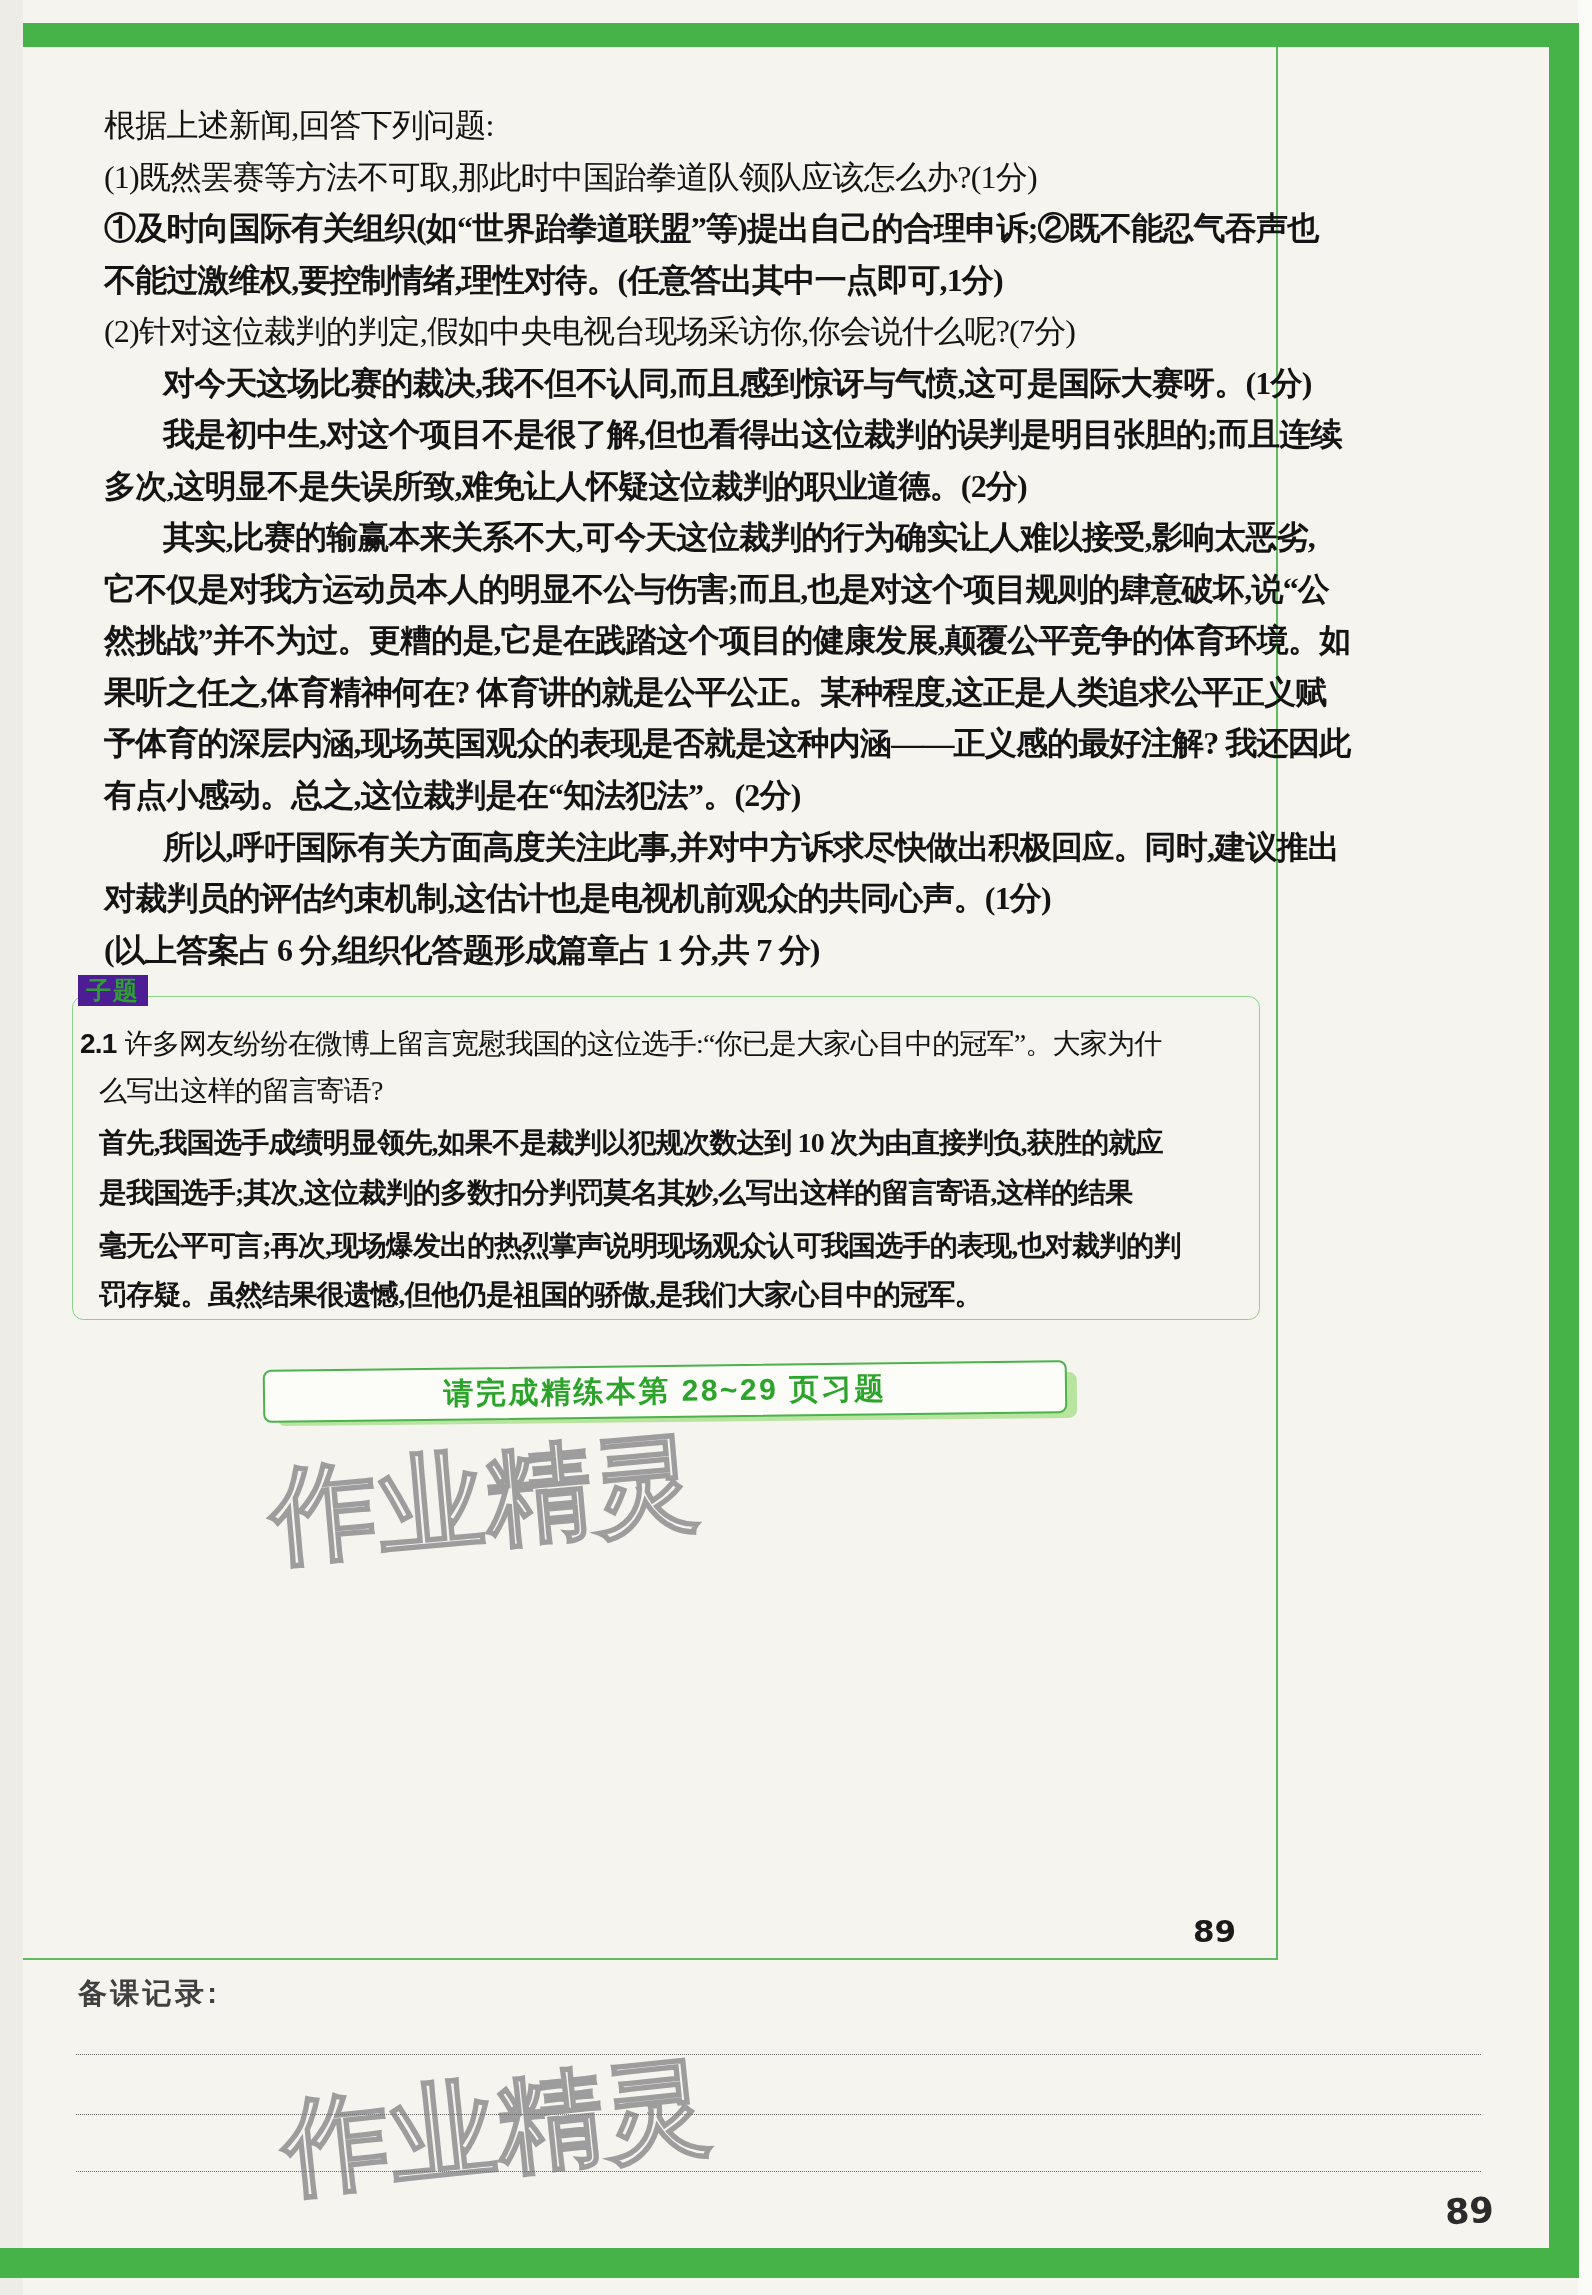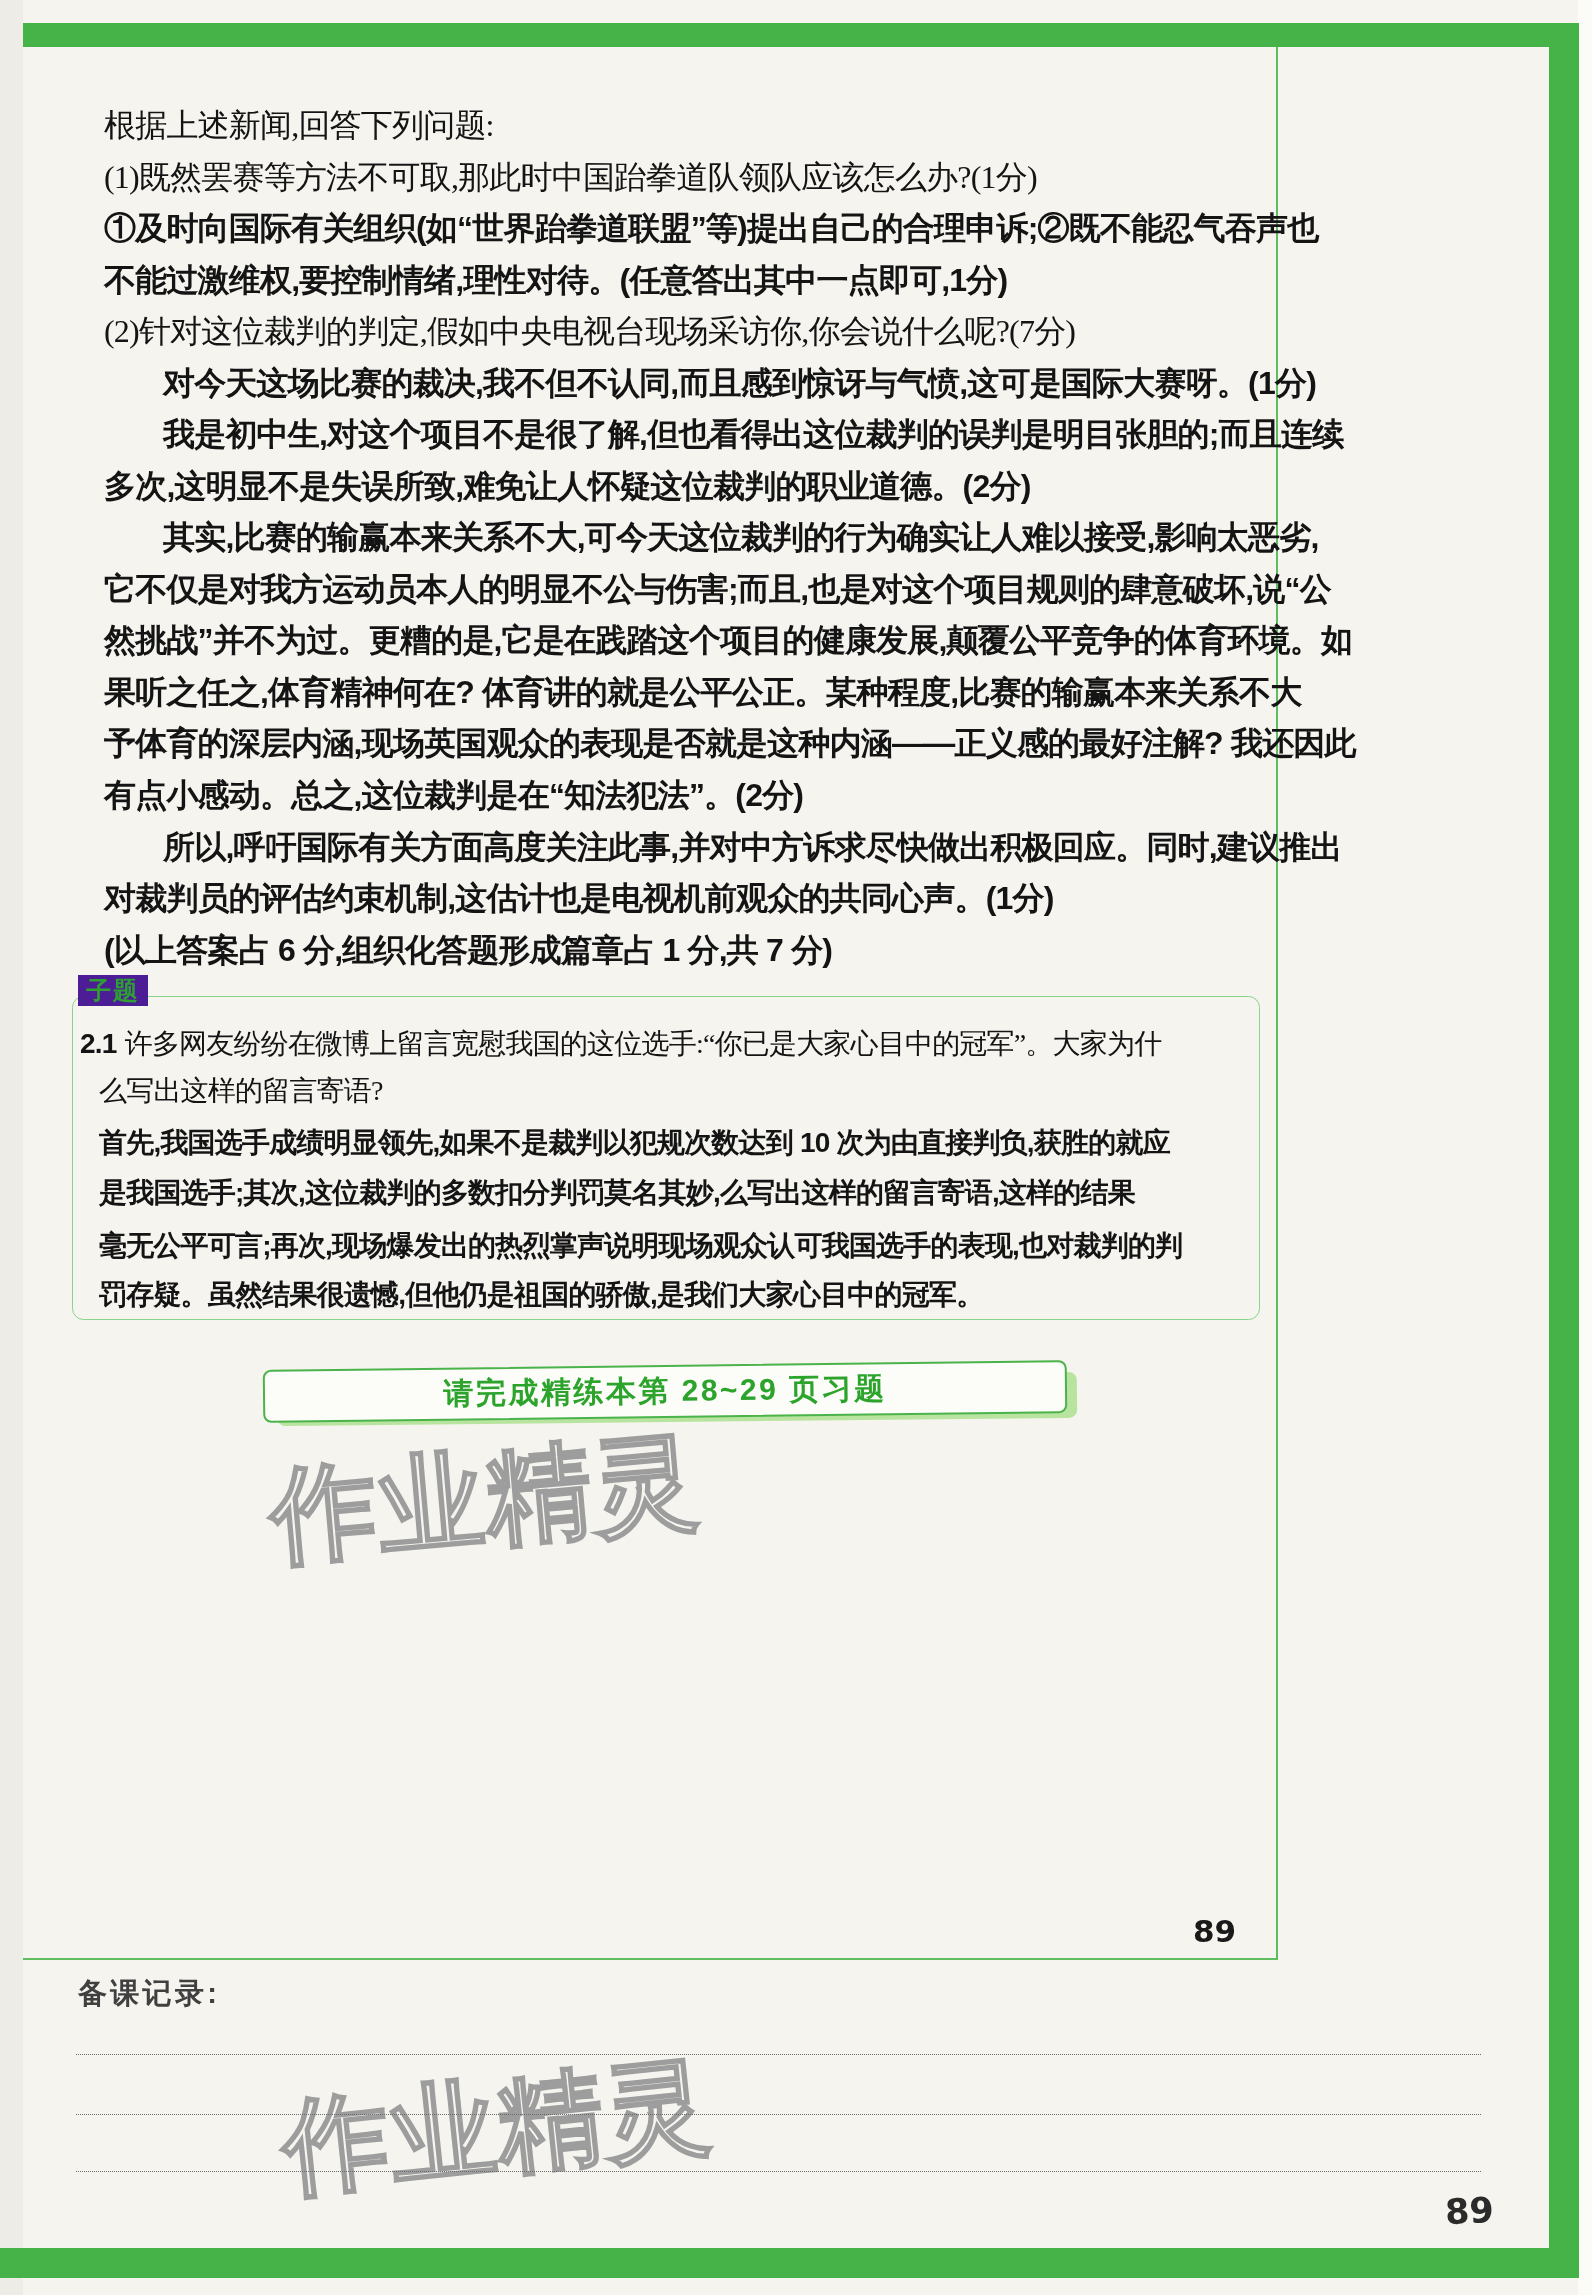--- a/index.html
+++ b/index.html
@@ -18,21 +18,21 @@
   .right-band{left:1549px;top:23px;width:29.5px;height:2255px;background:#46b348;}
   .bottom-band{left:0;top:2248px;width:1578px;height:29.5px;background:#46b348;}
   .v-line{left:1276px;top:47px;width:1.6px;height:1911px;background:#5fbd5f;}
   .h-line{left:23px;top:1958px;width:1255px;height:1.6px;background:#5fbd5f;}
   
   .line{
     position:absolute;left:104px;height:52px;line-height:52px;
     font-size:32px;color:#141414;white-space:nowrap;letter-spacing:-0.8px;
   }
   .serif{font-family:"Liberation Serif","DejaVu Serif",serif;font-weight:400;}
-  .hei{font-family:Liberation Sans, sans-serif;font-weight:700;}
+  .hei{font-family:Liberation Serif, serif;font-weight:700;}
   .indent{left:163px;}
   
   .sub-box{
     left:72px;top:996px;width:1186px;height:322px;
     border:1.6px solid #8ad38a;border-radius:11.5px;background:transparent;
   }
   .sub-label{
     left:78px;top:975px;padding:0 8.2px;height:31px;line-height:31px;
     background:#4c1d95;color:#2f9e33;font-weight:700;font-size:25px;letter-spacing:1.6px;
   }
@@ -95,21 +95,21 @@
 <div class="line serif" style="top:151px">(1)既然罢赛等方法不可取,那此时中国跆拳道队领队应该怎么办?(1分)</div>
 <div class="line hei" style="top:202px">①及时向国际有关组织(如“世界跆拳道联盟”等)提出自己的合理申诉;②既不能忍气吞声也</div>
 <div class="line hei" style="top:254px">不能过激维权,要控制情绪,理性对待。(任意答出其中一点即可,1分)</div>
 <div class="line serif" style="top:305px">(2)针对这位裁判的判定,假如中央电视台现场采访你,你会说什么呢?(7分)</div>
 <div class="line hei indent" style="top:357px">对今天这场比赛的裁决,我不但不认同,而且感到惊讶与气愤,这可是国际大赛呀。(1分)</div>
 <div class="line hei indent" style="top:408px">我是初中生,对这个项目不是很了解,但也看得出这位裁判的误判是明目张胆的;而且连续</div>
 <div class="line hei" style="top:460px">多次,这明显不是失误所致,难免让人怀疑这位裁判的职业道德。(2分)</div>
 <div class="line hei indent" style="top:511px">其实,比赛的输赢本来关系不大,可今天这位裁判的行为确实让人难以接受,影响太恶劣,</div>
 <div class="line hei" style="top:563px">它不仅是对我方运动员本人的明显不公与伤害;而且,也是对这个项目规则的肆意破坏,说“公</div>
 <div class="line hei" style="top:614px">然挑战”并不为过。更糟的是,它是在践踏这个项目的健康发展,颠覆公平竞争的体育环境。如</div>
-<div class="line hei" style="top:666px">果听之任之,体育精神何在? 体育讲的就是公平公正。某种程度,比赛的输赢本来关系不大</div>
+<div class="line hei" style="top:666px">果听之任之,体育精神何在? 体育讲的就是公平公正。某种程度,这正是人类追求公平正义赋</div>
 <div class="line hei" style="top:717px">予体育的深层内涵,现场英国观众的表现是否就是这种内涵——正义感的最好注解? 我还因此</div>
 <div class="line hei" style="top:769px">有点小感动。总之,这位裁判是在“知法犯法”。(2分)</div>
 <div class="line hei indent" style="top:821px">所以,呼吁国际有关方面高度关注此事,并对中方诉求尽快做出积极回应。同时,建议推出</div>
 <div class="line hei" style="top:872px">对裁判员的评估约束机制,这估计也是电视机前观众的共同心声。(1分)</div>
 <div class="line hei" style="top:924px">(以上答案占 6 分,组织化答题形成篇章占 1 分,共 7 分)</div>
 
 <div class="abs sub-box"></div>
 <div class="abs sub-label">子题</div>
 
 <div class="sub-line" style="top:1018px;left:80px">

